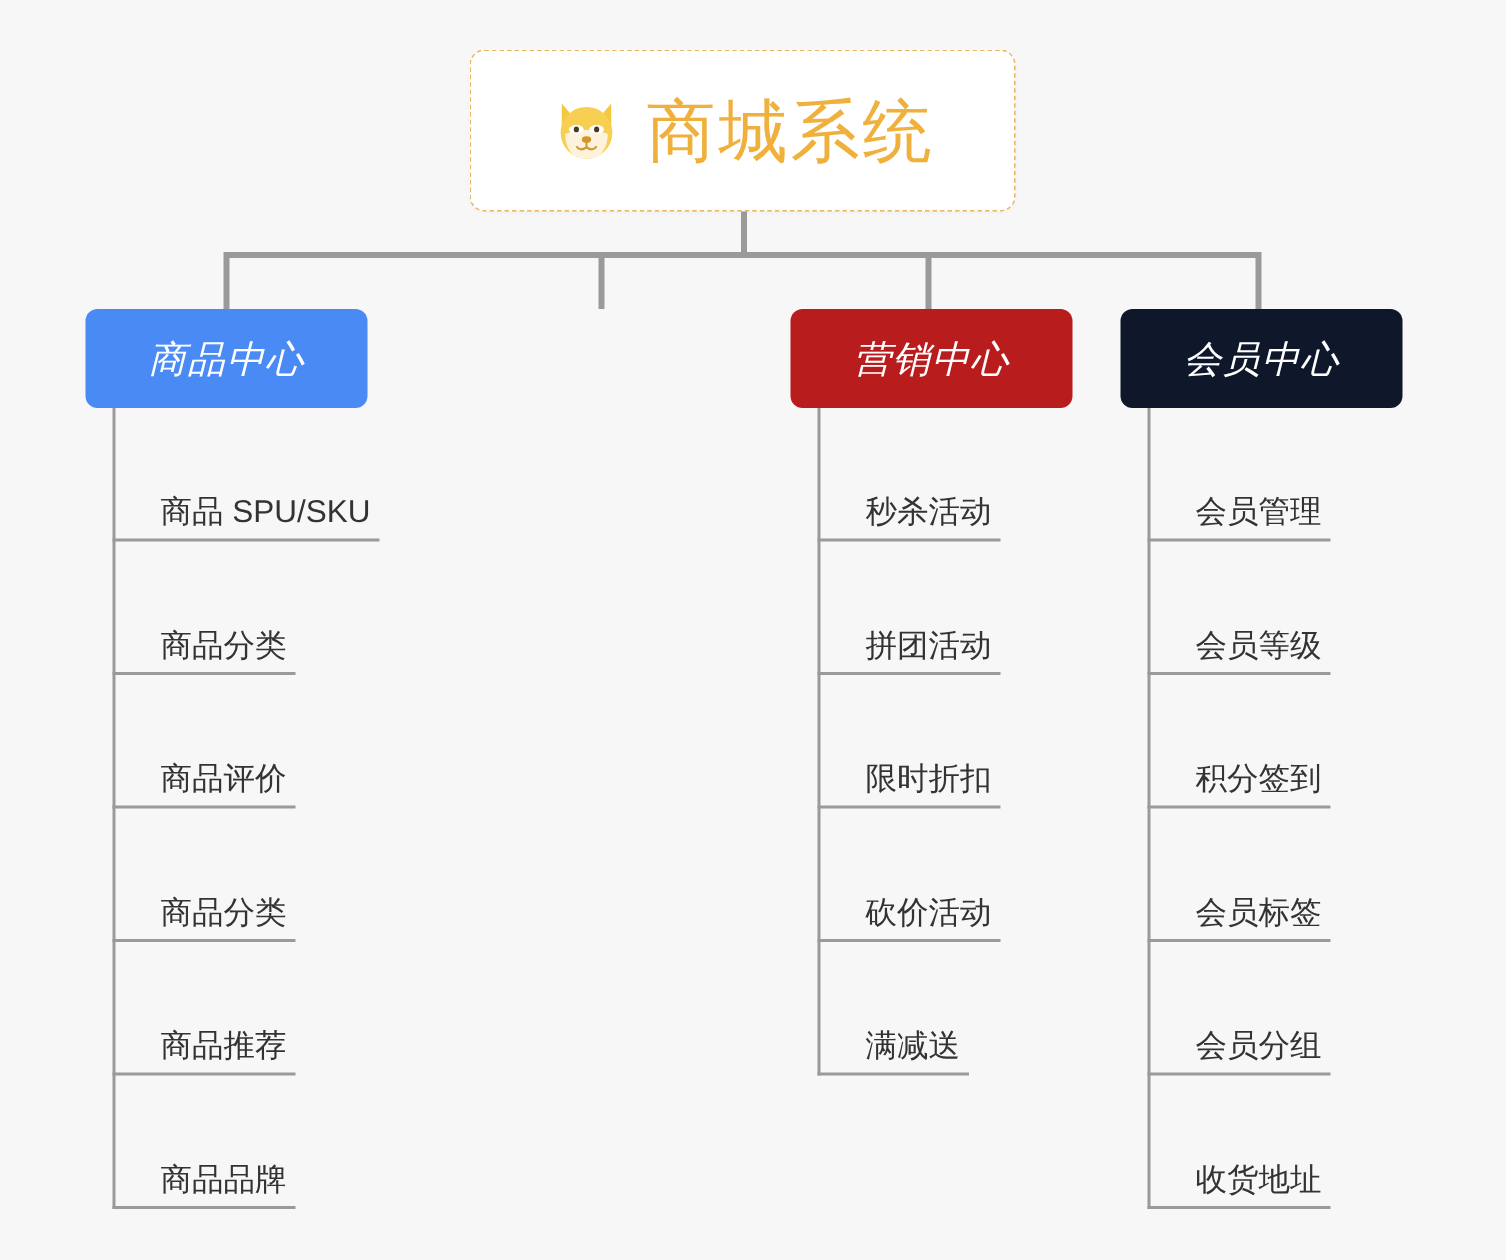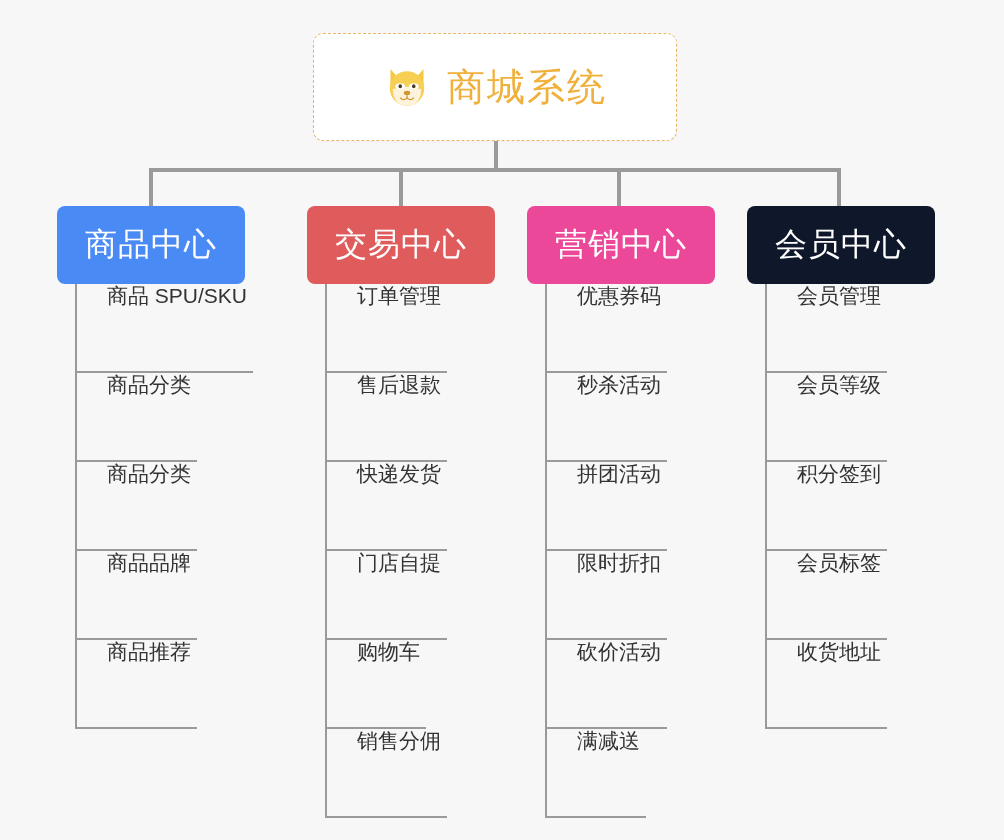--- a/index.html
+++ b/index.html
@@ -35,21 +35,21 @@
     align-items: center;
     justify-content: center;
     box-shadow: 0 1px 2px rgba(0,0,0,0.03);
   }
   .root-inner {
     display: flex;
     align-items: center;
     gap: 16px;
   }
   .root-title {
-    font-size: 38px;
+    font-size: 46px;
     color: #f0b03c;
     letter-spacing: 2px;
     line-height: 1;
     white-space: nowrap;
   }
   .dog-icon {
     width: 48px;
     height: 48px;
     display: block;
   }
@@ -81,49 +81,51 @@
     position: absolute;
     top: 206px;
     width: 188px;
   }
   .col-1 { left: 57px; }
   .col-2 { left: 307px; }
   .col-3 { left: 527px; }
   .col-4 { left: 747px; }
 
   .cat-header {
-    height: 78px;
+    height: 66px;
     border-radius: 8px;
     display: flex;
     align-items: center;
     justify-content: center;
     color: #ffffff;
-    font-size: 32px;
+    font-size: 25px;
     letter-spacing: 1px;
     box-sizing: border-box;
+    font-style: italic;
   }
 
   
   .branch {
     position: relative;
     margin-left: 18px;
     padding-left: 0;
   }
   .spine {
     position: absolute;
     left: 0;
     top: 0;
     bottom: 0;
     width: 2px;
     background: #9a9a9a;
   }
   .leaf {
     position: relative;
     height: 89px;
     display: flex;
+    align-items: flex-end;
     box-sizing: border-box;
   }
   .leaf-label {
     display: inline-block;
     padding: 0 6px 6px 32px;
     font-size: 21px;
     color: #333333;
     white-space: nowrap;
     border-bottom: 2px solid #9a9a9a;
     line-height: 1.1;
@@ -168,63 +170,39 @@
     <div class="cat-header" style="background: rgb(74, 138, 244);">商品中心</div>
     <div class="branch">
       <div class="spine" style="background: rgb(154, 154, 154);"></div>
       <div class="leaf">
           <span class="leaf-label">商品 SPU/SKU</span>
         </div>
       <div class="leaf">
           <span class="leaf-label">商品分类</span>
         </div>
       <div class="leaf">
+          <span class="leaf-label">商品评价</span>
+        </div>
+      <div class="leaf">
           <span class="leaf-label">商品分类</span>
         </div>
       <div class="leaf">
+          <span class="leaf-label">商品推荐</span>
+        </div>
+      <div class="leaf">
           <span class="leaf-label">商品品牌</span>
         </div>
-      <div class="leaf">
-          <span class="leaf-label">商品推荐</span>
-        </div>
-    </div>
-  </div>
-
-  <div class="column col-2">
-    <div class="cat-header" style="background: rgb(224, 92, 92);">交易中心</div>
+    </div>
+  </div>
+
+
+  <div class="column col-3">
+    <div class="cat-header" style="background: #b91c1c;">营销中心</div>
     <div class="branch">
       <div class="spine" style="background: rgb(154, 154, 154);"></div>
-      <div class="leaf">
-          <span class="leaf-label">订单管理</span>
-        </div>
-      <div class="leaf">
-          <span class="leaf-label">售后退款</span>
-        </div>
-      <div class="leaf">
-          <span class="leaf-label">快递发货</span>
-        </div>
-      <div class="leaf">
-          <span class="leaf-label">门店自提</span>
-        </div>
-      <div class="leaf">
-          <span class="leaf-label">购物车</span>
-        </div>
-      <div class="leaf">
-          <span class="leaf-label">销售分佣</span>
-        </div>
-    </div>
-  </div>
-
-  <div class="column col-3">
-    <div class="cat-header" style="background: #ec4899;">营销中心</div>
-    <div class="branch">
-      <div class="spine" style="background: rgb(154, 154, 154);"></div>
-      <div class="leaf">
-          <span class="leaf-label">优惠券码</span>
-        </div>
       <div class="leaf">
           <span class="leaf-label">秒杀活动</span>
         </div>
       <div class="leaf">
           <span class="leaf-label">拼团活动</span>
         </div>
       <div class="leaf">
           <span class="leaf-label">限时折扣</span>
         </div>
       <div class="leaf">
@@ -246,18 +224,21 @@
       <div class="leaf">
           <span class="leaf-label">会员等级</span>
         </div>
       <div class="leaf">
           <span class="leaf-label">积分签到</span>
         </div>
       <div class="leaf">
           <span class="leaf-label">会员标签</span>
         </div>
       <div class="leaf">
+          <span class="leaf-label">会员分组</span>
+        </div>
+      <div class="leaf">
           <span class="leaf-label">收货地址</span>
         </div>
     </div>
   </div>
 
 </div>
 
 </body></html>

